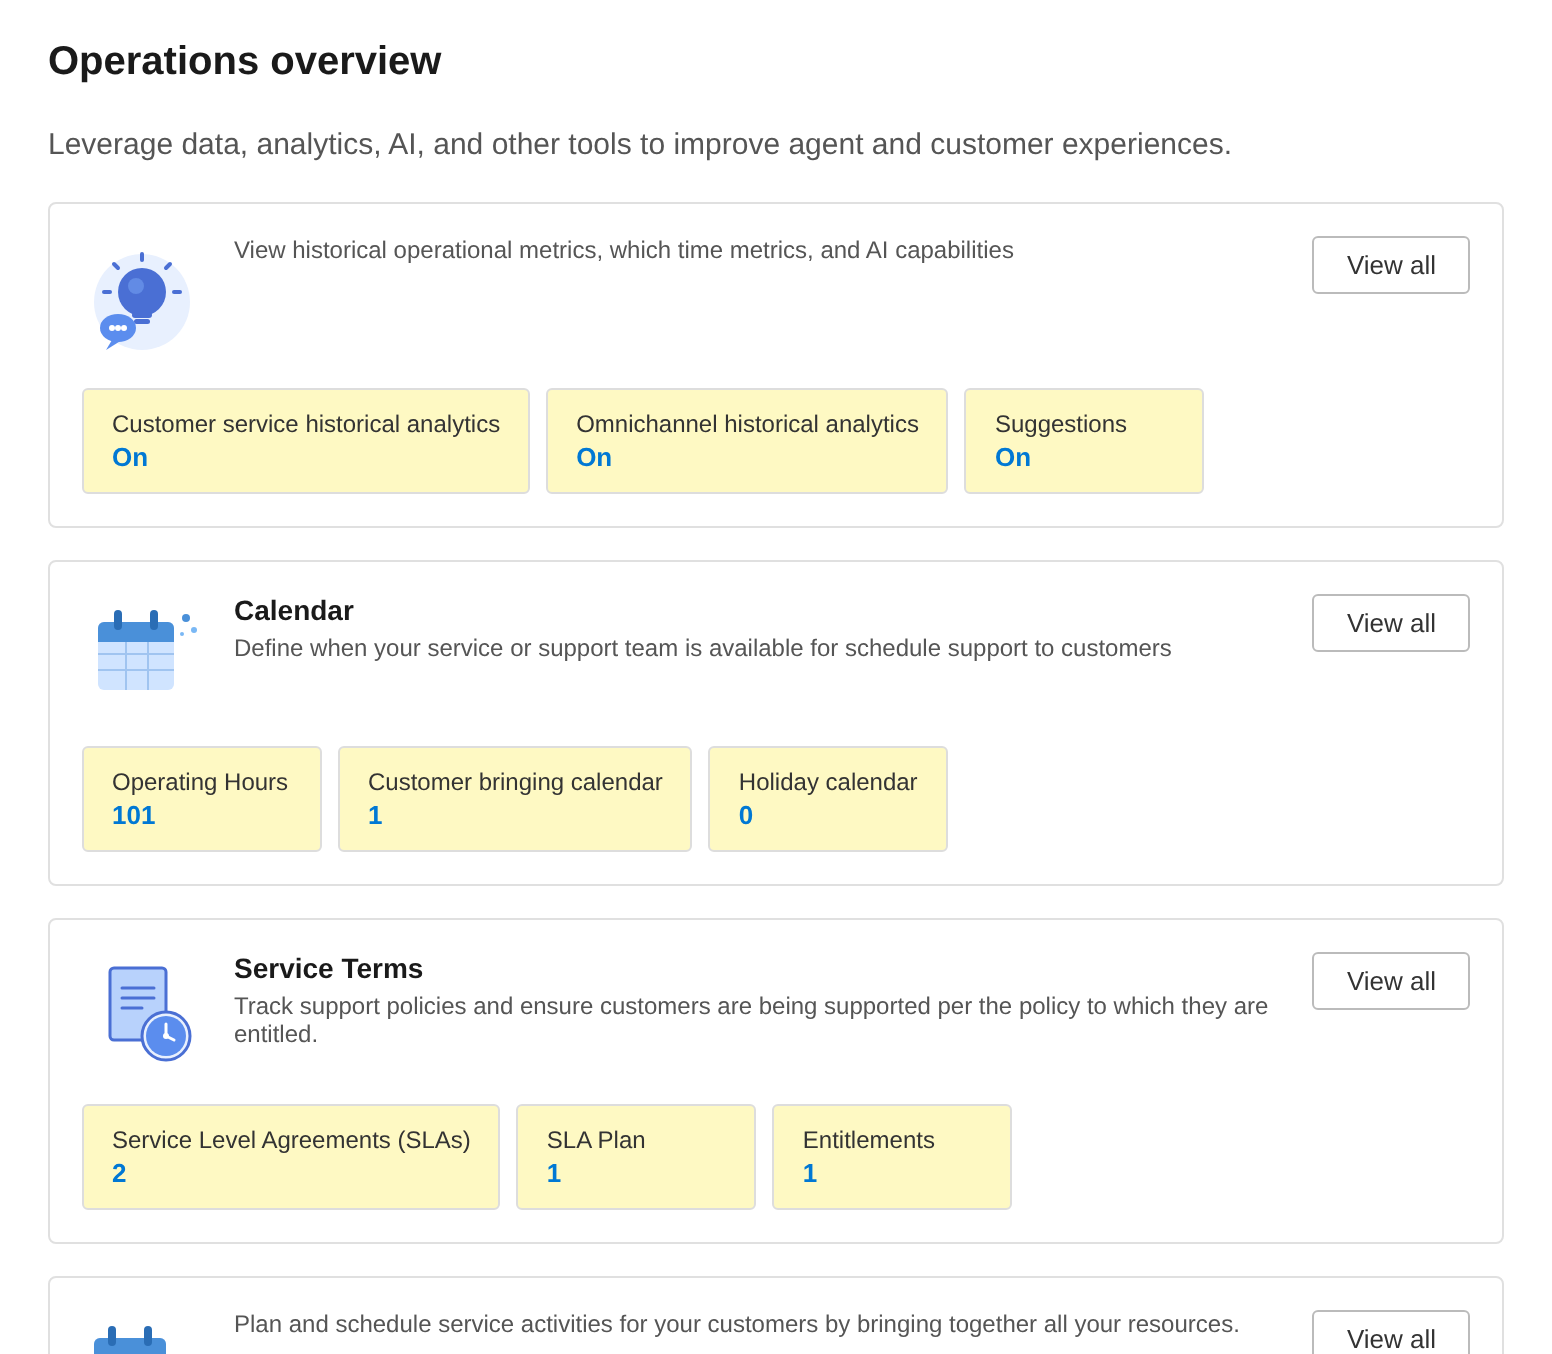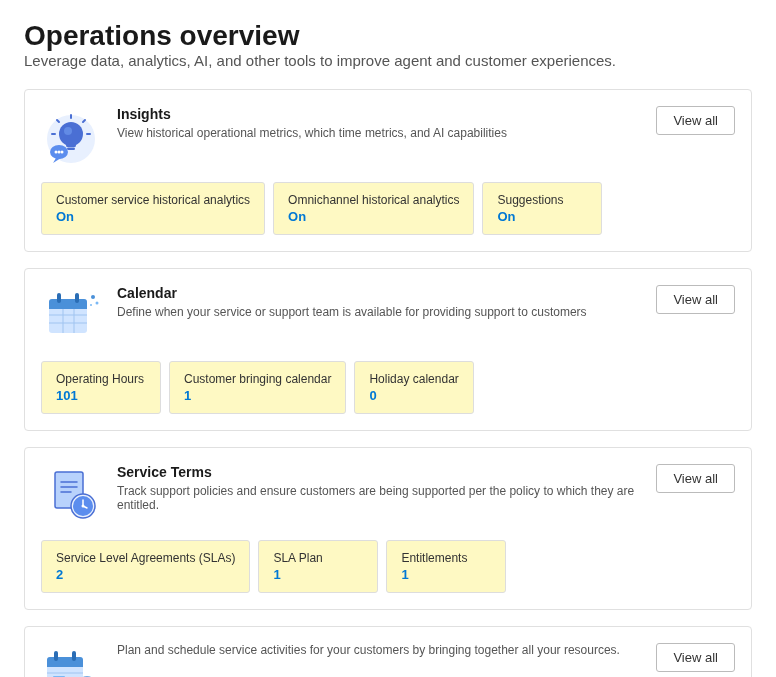--- a/index.html
+++ b/index.html
@@ -7,24 +7,24 @@
       font-family: 'Segoe UI', -apple-system, BlinkMacSystemFont, sans-serif;
       background: #fff;
       color: #333;
       width: 776px;
       min-height: 677px;
     }
     .page-container {
       padding: 20px 24px;
     }
     .page-title {
-      font-size: 28px;
+      font-size: 20px;
       font-weight: 600;
       color: #1a1a1a;
-      margin-bottom: 0;
+      margin-bottom: 21px;
     }
     .page-subtitle {
       font-size: 15px;
       color: #555;
       margin-bottom: 20px;
     }
     .section {
       border: 1px solid #e0e0e0;
       border-radius: 4px;
       margin-bottom: 16px;
@@ -138,21 +138,20 @@
             <circle cx="27" cy="25" r="4" fill="#7aa7f5" opacity="0.5"></circle>
 
             <ellipse cx="18" cy="46" rx="9" ry="7" fill="#5b8dee"></ellipse>
             <polygon points="15,52 12,57 20,52" fill="#5b8dee"></polygon>
             <circle cx="15" cy="46" r="1.5" fill="white"></circle>
             <circle cx="18" cy="46" r="1.5" fill="white"></circle>
             <circle cx="21" cy="46" r="1.5" fill="white"></circle>
           </svg>
         </div>
         <div class="section-info">
-          <span class="section-title">Insights</span>
           <span class="section-desc">View historical operational metrics, which time metrics, and AI capabilities</span>
         </div>
       </div>
       <button class="view-all-btn">View all</button>
     </div>
     <div class="cards-row">
       <div class="card">
         <div class="card-label">Customer service historical analytics</div>
         <div class="card-value">On</div>
       </div>
@@ -183,21 +182,21 @@
             <line x1="22" y1="24" x2="22" y2="48" stroke="#a0c4f0" stroke-width="1"></line>
             <line x1="33" y1="24" x2="33" y2="48" stroke="#a0c4f0" stroke-width="1"></line>
 
             <circle cx="52" cy="12" r="2" fill="#4a90d9"></circle>
             <circle cx="56" cy="18" r="1.5" fill="#7ab8f5"></circle>
             <circle cx="50" cy="20" r="1" fill="#7ab8f5"></circle>
           </svg>
         </div>
         <div class="section-info">
           <span class="section-title">Calendar</span>
-          <span class="section-desc">Define when your service or support team is available for providing support to customers</span>
+          <span class="section-desc">Define when your service or support team is available for schedule support to customers</span>
         </div>
       </div>
       <button class="view-all-btn">View all</button>
     </div>
     <div class="cards-row">
       <div class="card">
         <div class="card-label">Operating Hours</div>
         <div class="card-value">101</div>
       </div>
       <div class="card">

